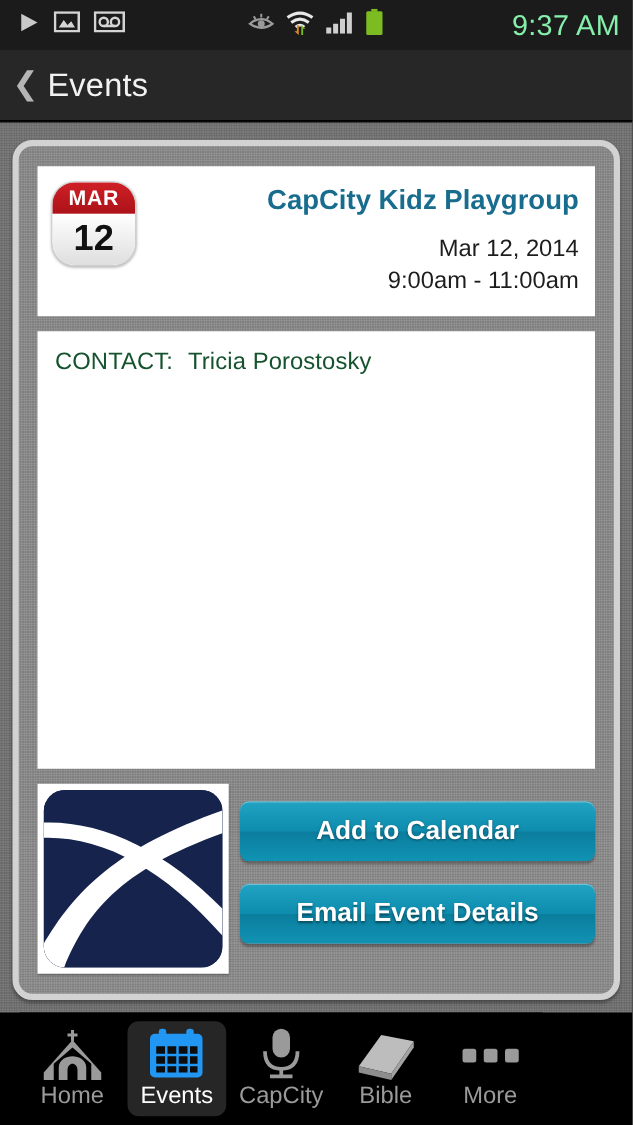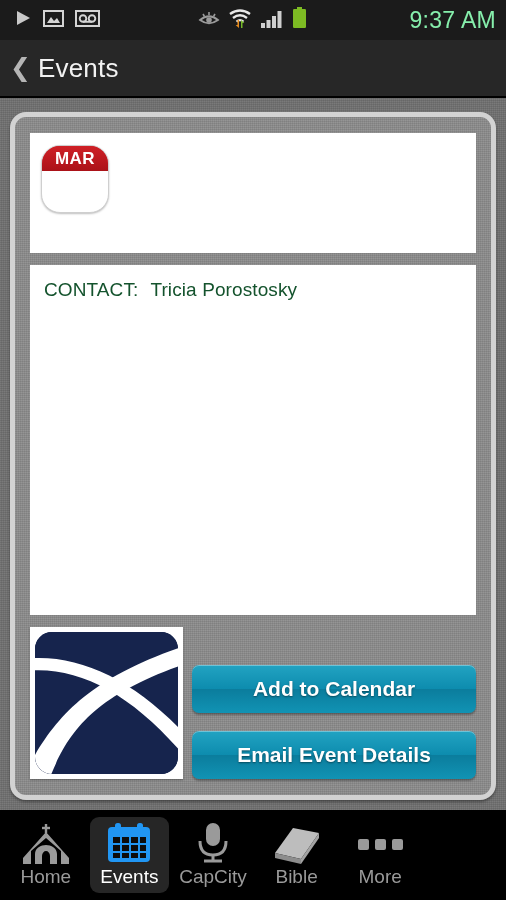--- a/index.html
+++ b/index.html
@@ -106,21 +106,21 @@
     background:#fff;width:100%;flex:1;margin-top:12px;
     padding:14px 14px;
     font-size:19px;color:#14532d;
     min-height:0;
   }
   .contact-line{ letter-spacing:.1px; }
   .contact-label{ margin-right:7px; }
 
   
   .foot{
-    margin-top:12px;display:flex;align-items:flex-end;gap:9px;height:152px;
+    margin-top:12px;display:flex;align-items:flex-start;gap:9px;height:152px;
   }
   .logo-box{
     width:153px;height:152px;background:#fff;flex:none;
     padding:5px;box-shadow:0 1px 2px rgba(0,0,0,.3);
   }
   .logo-inner{
     width:100%;height:100%;border-radius:17px;overflow:hidden;background:#16244d;
   }
   .btn-col{
     flex:1;display:flex;flex-direction:column;justify-content:center;
@@ -132,21 +132,21 @@
     background-image:linear-gradient(#1a9cbd,#0b7f9e 52%,#0a7falpha);
     background-image:linear-gradient(#22a3c2 0%,#0d8cae 50%,#0b7d9d 51%,#1193b4 100%);
     box-shadow:inset 0 1px 0 rgba(255,255,255,.35), 0 2px 2px rgba(0,0,0,.3);
     color:#fff;font-size:21px;font-weight:bold;
     text-shadow:0 1px 2px rgba(0,0,0,.45);
     cursor:pointer;font-family:"Liberation Sans", sans-serif;
   }
 
   
   .tabbar{
-    position:absolute;left:4px;top:810px;width:418px;height:90px;
+    position:absolute;left:16px;top:810px;width:418px;height:90px;
     background:#000;display:flex;align-items:center;
   }
   .tab{
     flex:1;height:76px;margin:0 2px;border-radius:9px;
     display:flex;flex-direction:column;align-items:center;justify-content:center;
     gap:3px;cursor:pointer;
   }
   .tab.active{ background:#262626; }
   .tab-label{ font-size:19px;color:#9a9a9a;line-height:1; }
   .tab.active .tab-label{ color:#ffffff; }
@@ -220,20 +220,26 @@
   <span class="back-chev">❮</span>
   <span class="title-text">Events</span>
 </div>
 
 <div class="screen">
   <div class="panel-frame">
 
     <div class="event-head">
       <div class="cal-icon">
         <div class="cal-month">MAR</div>
+        <div class="cal-day">12</div>
+      </div>
+      <div class="event-meta">
+        <div class="event-title">CapCity Kidz Playgroup</div>
+        <div class="event-date">Mar 12, 2014</div>
+        <div class="event-time">9:00am - 11:00am</div>
       </div>
     </div>
 
     <div class="desc-box">
       <div class="contact-line">
         <span class="contact-label">CONTACT:</span>
         <span>Tricia Porostosky</span>
       </div>
       <div></div>
     </div>

